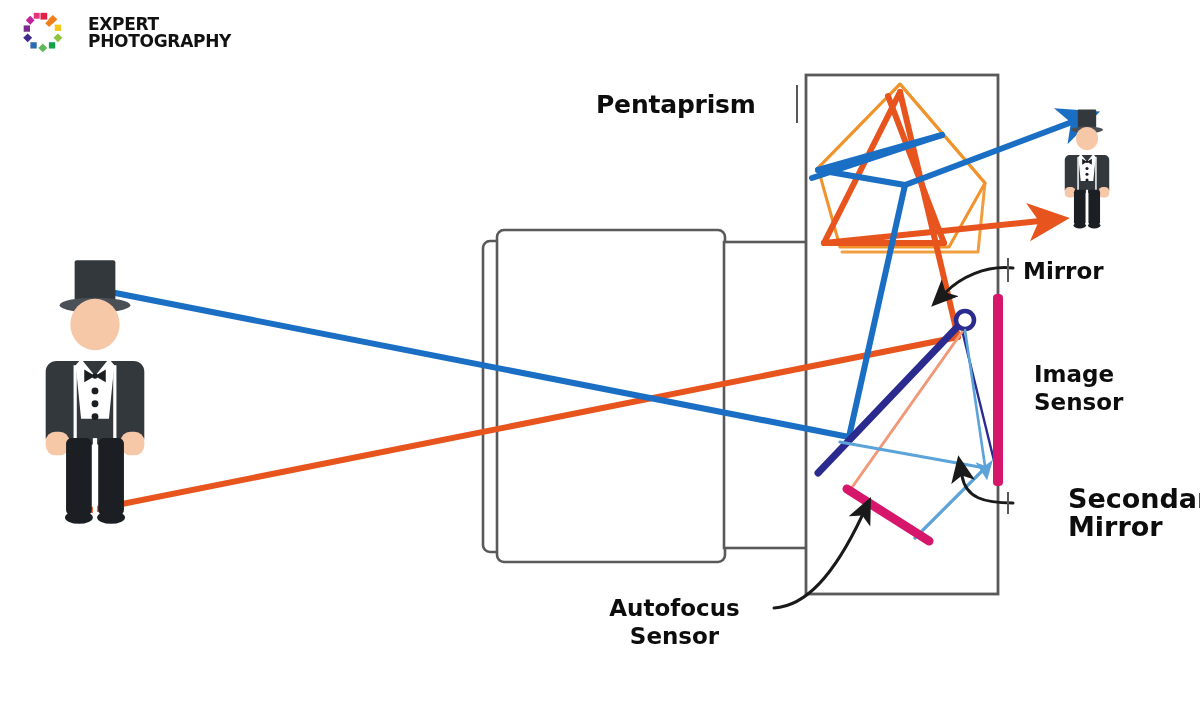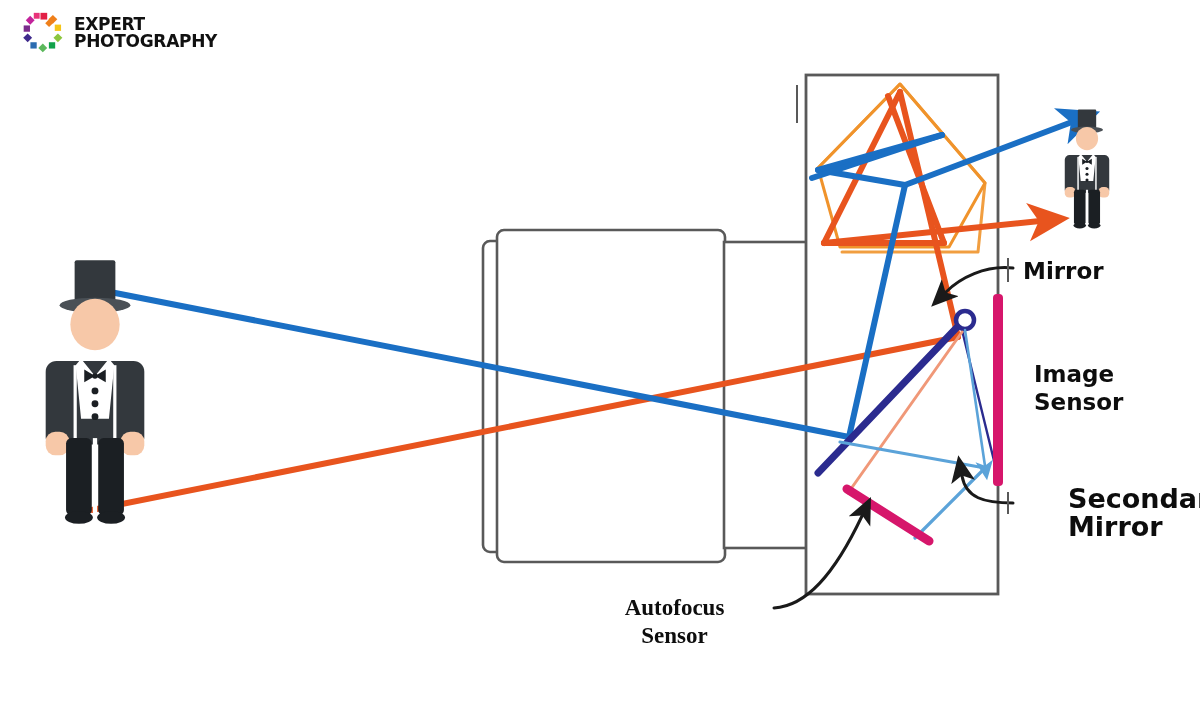--- a/index.html
+++ b/index.html
@@ -25,21 +25,21 @@
     width: 1200px;
     height: 701px;
   }
   
   #logo {
     position: absolute;
     left: 22px;
     top: 12px;
     display: flex;
     align-items: center;
-    gap: 10px;
+    gap: 24px;
   }
   #logo-mark {
     width: 42px;
     height: 42px;
     flex: 0 0 auto;
   }
   #logo-text {
     font-family: "DejaVu Sans", sans-serif;
     font-weight: bold;
     font-size: 17px;
@@ -79,21 +79,20 @@
     font-size: 27px;
     line-height: 28px;
   }
   #label-autofocus-sensor {
     left: 582px;
     top: 594px;
     font-size: 23px;
     line-height: 28px;
     text-align: center;
     width: 185px;
-    font-family: Liberation Serif, serif;
   }
 </style>
 </head>
 <body>
 
 <div id="stage">
 
   <div id="logo">
     <svg id="logo-mark" viewBox="0 0 100 100">
       <g>
@@ -232,20 +231,21 @@
 
       <path d="M774,608 C806,606 834,575 862,516" fill="none" stroke="#1a1a1a" stroke-width="3" stroke-linecap="round" marker-end="url(#arrow-black)"></path>
 
       <line x1="797" y1="85" x2="797" y2="123" stroke="#595959" stroke-width="2"></line>
     </g>
 
     <use href="#tux-man" x="30" y="258" width="130" height="268"></use>
     <use href="#tux-man" x="1058" y="108" width="58" height="122"></use>
   </svg>
 
+  <div class="dlabel" id="label-pentaprism">Pentaprism</div>
 
   <div class="dlabel" id="label-mirror">Mirror</div>
 
   <div class="dlabel" id="label-image-sensor">Image
 Sensor</div>
 
   <div class="dlabel" id="label-secondary-mirror">Secondary
 Mirror</div>
 
   <div class="dlabel" id="label-autofocus-sensor">Autofocus

